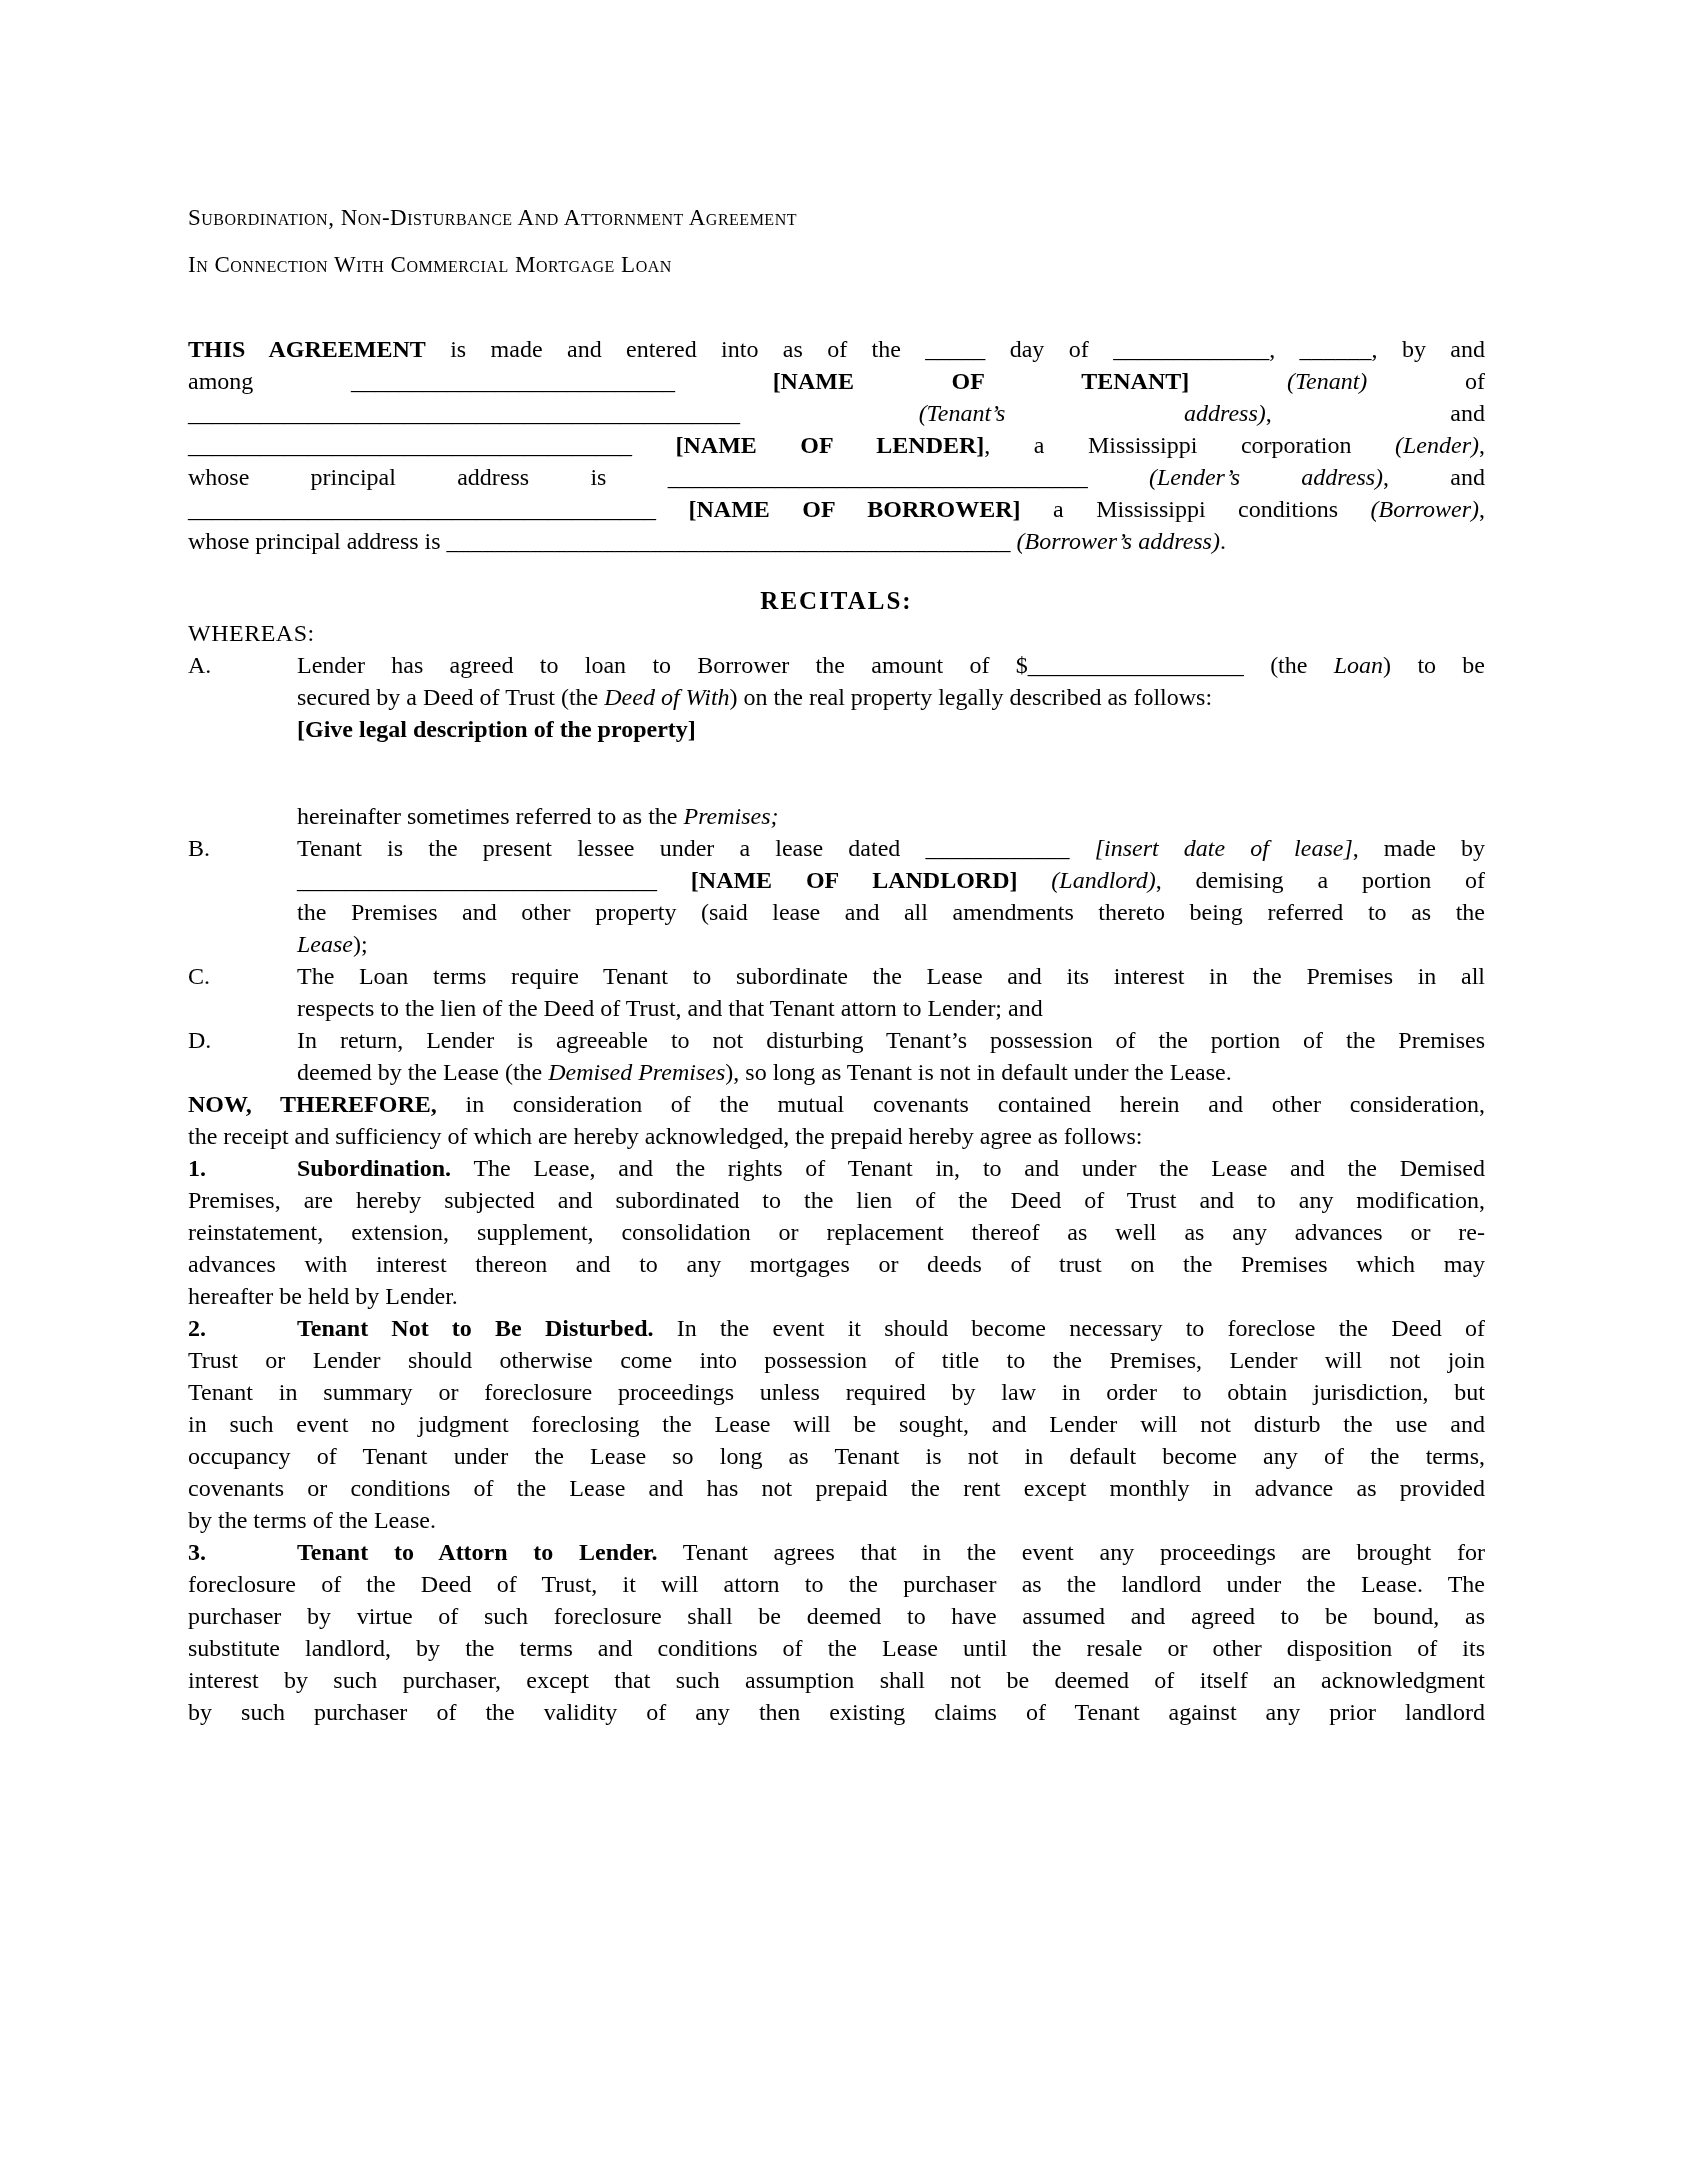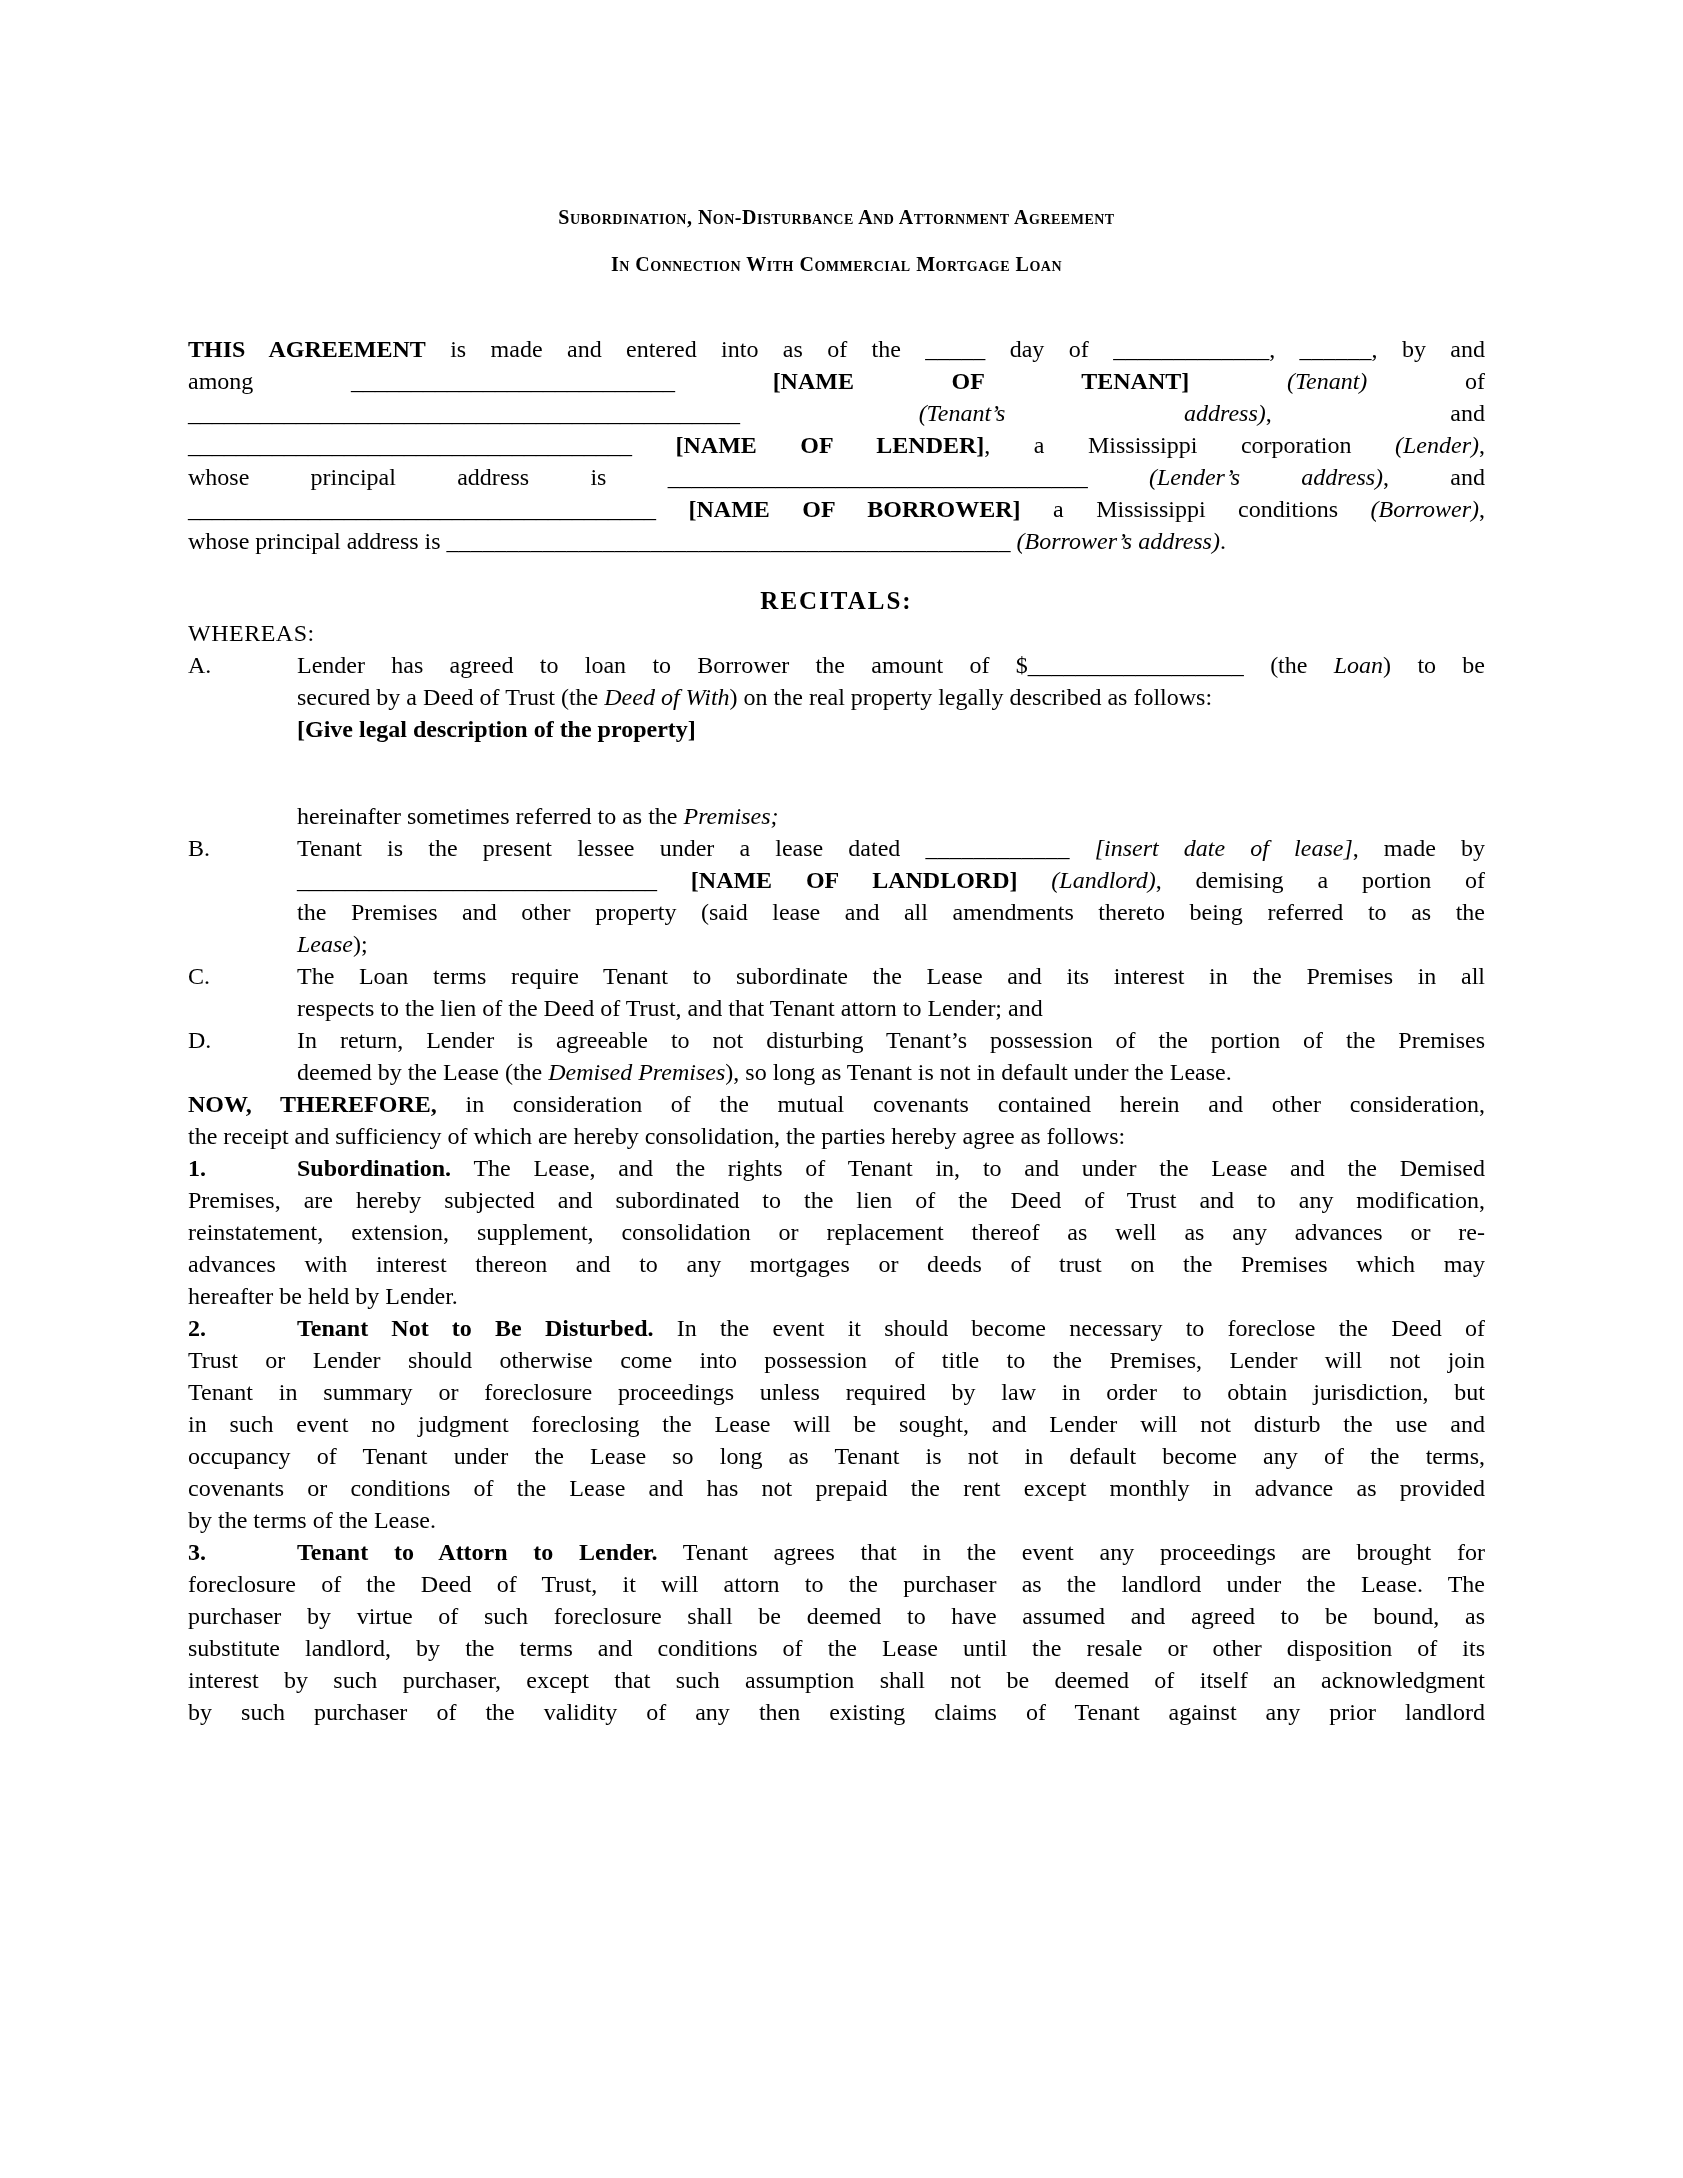--- a/index.html
+++ b/index.html
@@ -11,24 +11,23 @@
     box-sizing: border-box;
     background: #ffffff;
     color: #000000;
     font-family: "Liberation Serif", "DejaVu Serif", serif;
     font-size: 24px;
     line-height: 32px;
     padding: 194px 198px 0 188px;
     overflow: hidden;
   }
   .doc-title {
-    text-align: center;
-    font-weight: bold;
+    font-weight: normal;
     font-variant: small-caps;
-    font-size: 20px;
+    font-size: 23px;
     line-height: 47px;
     letter-spacing: 0.5px;
   }
   .para { }
   .tline { line-height: 32px; }
   .just { text-align: justify; text-align-last: justify; }
   .bold { font-weight: bold; }
   .ital { font-style: italic; }
   .numlbl { display: inline-block; width: 109px; }
   .hang { padding-left: 109px; }
@@ -91,21 +90,21 @@
       <div class="tline"><span>respects to the lien of the Deed of Trust, and that Tenant attorn to Lender; and</span></div>
     </div>
 
   <div class="para hang">
       <div class="tline just pull"><span class="numlbl">D.</span><span>In return, Lender is agreeable to not disturbing Tenant’s possession of the portion of the Premises</span></div>
       <div class="tline"><span>deemed by the Lease (the </span><span class="ital">Demised Premises</span><span>), so long as Tenant is not in default under the Lease.</span></div>
     </div>
 
   <div class="para">
       <div class="tline just"><span class="bold">NOW, THEREFORE,</span><span> in consideration of the mutual covenants contained herein and other consideration,</span></div>
-      <div class="tline"><span>the receipt and sufficiency of which are hereby consolidation, the parties hereby agree as follows:</span></div>
+      <div class="tline"><span>the receipt and sufficiency of which are hereby acknowledged, the prepaid hereby agree as follows:</span></div>
     </div>
 
   <div class="para">
       <div class="tline just"><span class="bold numlbl">1.</span><span class="bold">Subordination.</span><span> The Lease, and the rights of Tenant in, to and under the Lease and the Demised</span></div>
       <div class="tline just"><span>Premises, are hereby subjected and subordinated to the lien of the Deed of Trust and to any modification,</span></div>
       <div class="tline just"><span>reinstatement, extension, supplement, consolidation or replacement thereof as well as any advances or re-</span></div>
       <div class="tline just"><span>advances with interest thereon and to any mortgages or deeds of trust on the Premises which may</span></div>
       <div class="tline"><span>hereafter be held by Lender.</span></div>
     </div>
 

